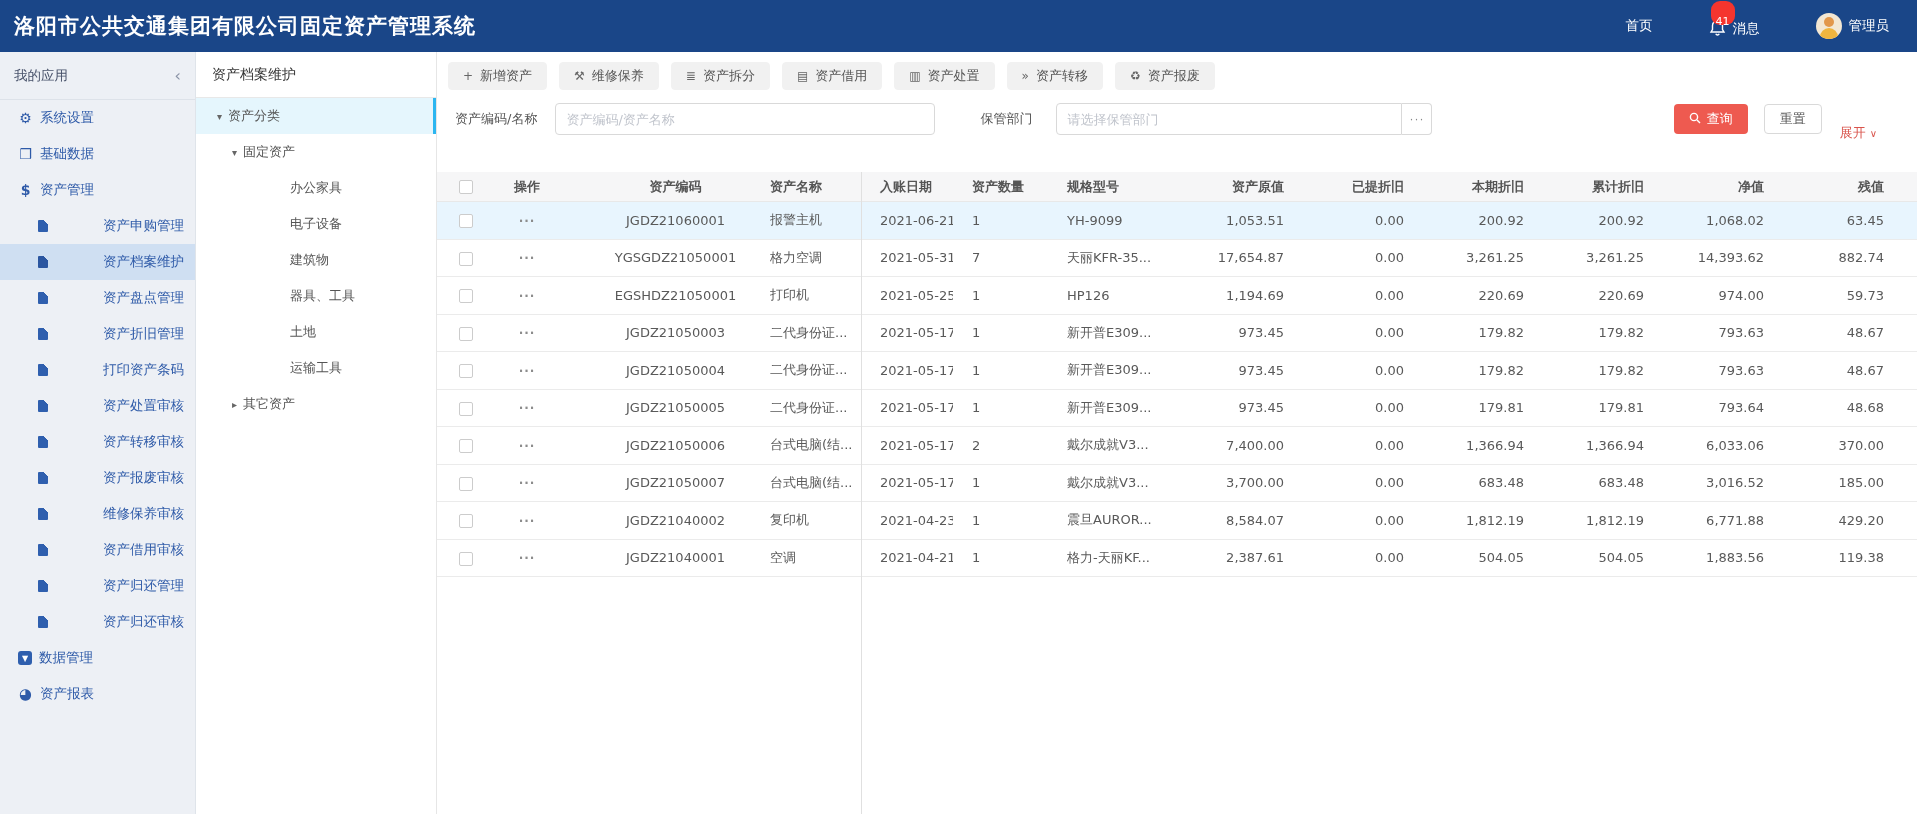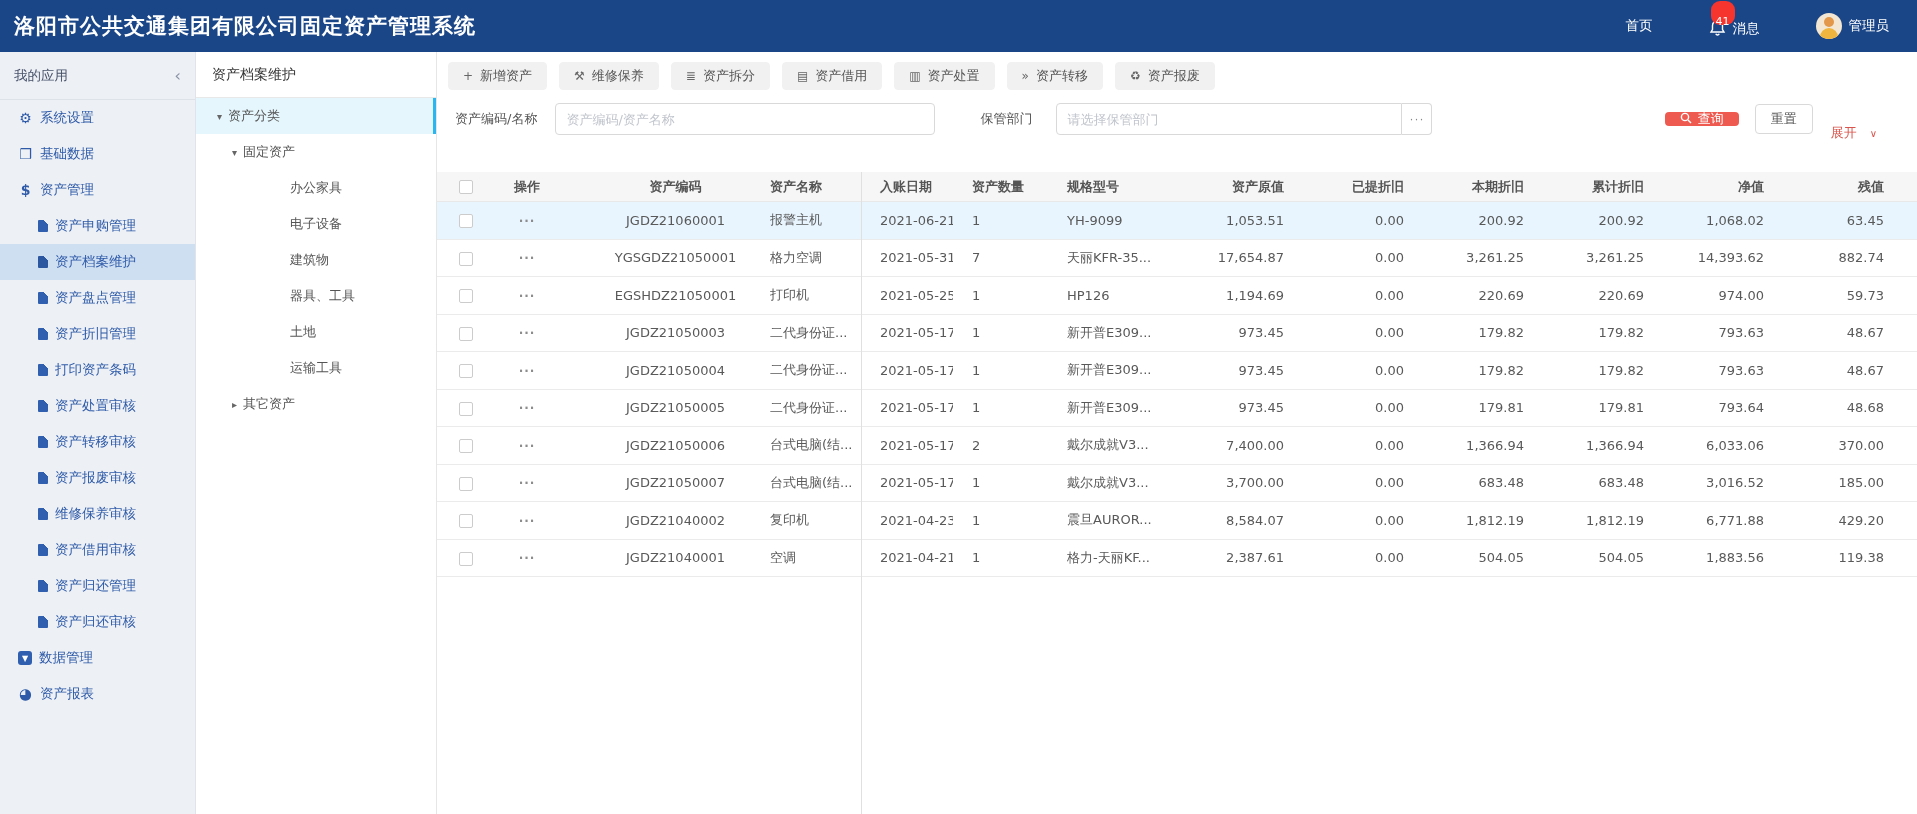--- a/index.html
+++ b/index.html
@@ -25,21 +25,21 @@
 
   
   .sidebar { width:196px; background:#edf0f5; border-right:1px solid #dfe4ea; flex:0 0 196px; font-size:13.5px; }
   .sb-head { height:48px; display:flex; align-items:center; padding:0 14px; color:#49536b; border-bottom:1px solid #dde2e9; }
   .sb-collapse { margin-left:auto; color:#8a93a6; font-size:16px; cursor:pointer; line-height:1; }
   .mi { height:36px; display:flex; align-items:center; color:#2e5aa8; cursor:pointer; }
   .mi.selected { background:#cfdff2; }
   .mi-icon { display:inline-flex; align-items:center; justify-content:center; color:#2e5aa8; }
   .lvl-top { padding-left:18px; }
   .lvl-top .mi-icon { width:15px; height:15px; font-size:14px; margin-right:7px; }
-  .lvl-sub { padding-left:38px; }
+  .lvl-sub { padding-left:38px;gap:48px; }
   .lvl-sub .mi-icon { width:10px; height:12px; margin-right:7px; }
   .mi-icon[data-name="document-icon"] { background:linear-gradient(225deg, rgba(0,0,0,0) 3px, #2f5fae 0); border-radius:1px; font-size:0; }
   .mi.selected .mi-icon[data-name="document-icon"] { background:linear-gradient(225deg, rgba(0,0,0,0) 3px, #2b56a0 0); }
   .mi-icon[data-name="database-icon"] { background:#2f5fae; color:#fff; border-radius:3px; font-size:8px; width:14px; height:14px; }
   .mi-icon[data-name="pie-chart-icon"] { font-size:15px; }
   .mi-icon[data-name="dollar-icon"] { font-weight:bold; font-size:14px; }
 
   
   .treep { width:241px; border-right:1px solid #e6e6e6; flex:0 0 241px; background:#fff; }
   .tree-title { height:46px; display:flex; align-items:center; padding-left:16px; font-size:14px; color:#333;
@@ -66,26 +66,26 @@
   .filters input { height:32px; border:1px solid #d9d9d9; border-radius:4px; padding:0 10px; font-size:13px;
     color:#be185d; outline:none; font-family:"DejaVu Sans","Liberation Sans",sans-serif; }
   .filters input::placeholder { color:#c0c4cc; }
   .in-code { width:380px; margin-left:18px; }
   .lbl-dept { margin-left:45px; }
   .grp { display:flex; margin-left:24px; }
   .in-dept { width:346px; border-radius:4px 0 0 4px !important; }
   .more-btn { width:30px; height:32px; border:1px solid #d9d9d9; border-left:none; background:#fff; border-radius:0 4px 4px 0;
     color:#888; font-size:12px; letter-spacing:1px; cursor:pointer; }
   .factions { margin-left:auto; display:flex; align-items:center; gap:12px; }
-  .btn-search { height:14px; padding:0 15px; background:#ee5a50; color:#fff; border:none; border-radius:4px;
+  .btn-search { height:30px; padding:0 15px; background:#ee5a50; color:#fff; border:none; border-radius:4px;
     font-size:13px; display:flex; align-items:center; gap:6px; cursor:pointer;
     font-family:"DejaVu Sans","Liberation Sans",sans-serif; }
   .btn-reset { height:30px; padding:0 15px; background:#fff; color:#555; border:1px solid #d9d9d9; border-radius:4px;
     font-size:13px; cursor:pointer; margin-left:4px; font-family:"DejaVu Sans","Liberation Sans",sans-serif; }
-  .expand { color:#d9544c; font-size:13px; margin-left:6px; cursor:pointer; display:flex; align-items:center; gap:13px;margin-top:28px; }
+  .expand { color:#d9544c; font-size:13px; margin-left:6px; cursor:pointer; display:flex; align-items:center; gap:4px;margin-top:28px; }
   .expand .chev { font-size:10px; }
 
   
   .grid { margin-top:30px; position:relative; flex:1; }
   .freeze-line { position:absolute; left:424px; top:0; bottom:0; width:1px; background:#e0e0e0; }
   .thead, .tr { display:flex; width:1480px; }
   .thead { height:30px; background:#f6f6f7; align-items:center; border-bottom:1px solid #e8e8e8; }
   .thead .td { font-weight:bold; color:#555; }
   .tr { height:37.5px; align-items:center; border-bottom:1px solid #ebebeb; background:#fff; cursor:pointer; }
   .tr.selected { background:#e8f5fe; }

